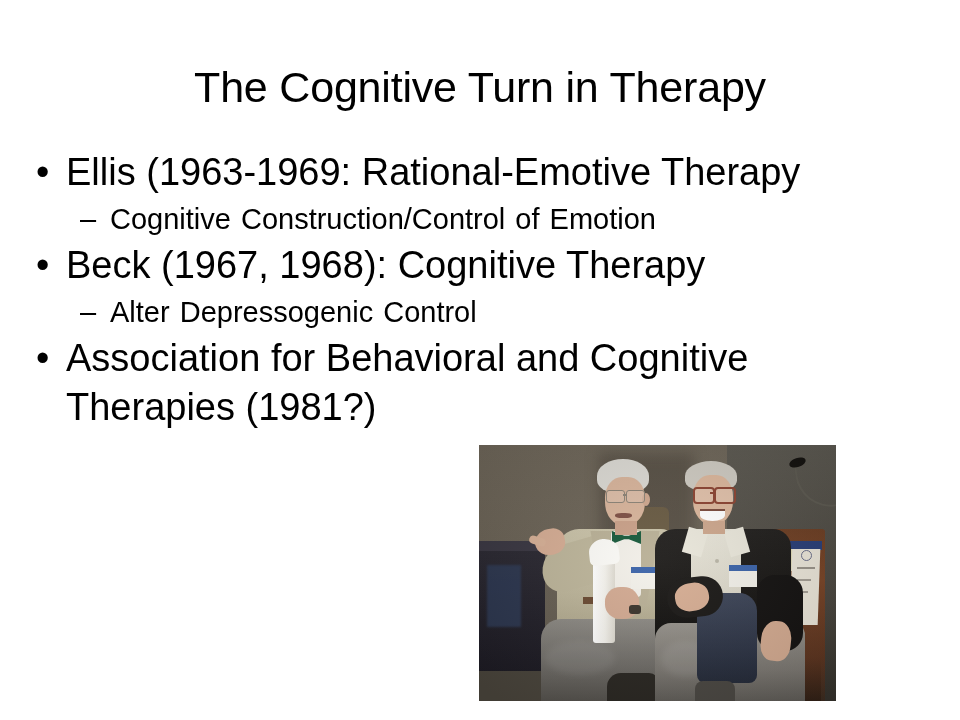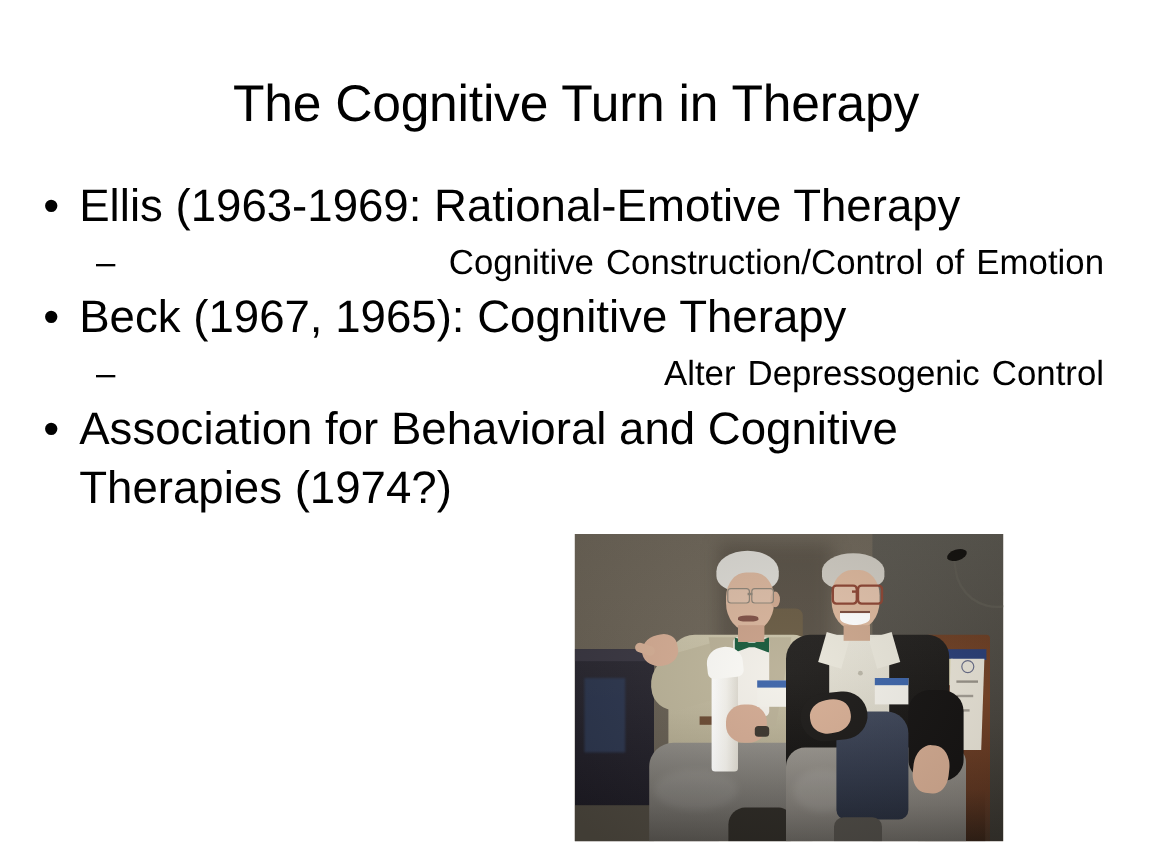--- a/index.html
+++ b/index.html
@@ -73,21 +73,21 @@
     left: 50px;
     top: 0;
     font-size: 29px;
     line-height: 44px;
   }
   .sub-row .btext {
     display: block;
   }
 
   
-  .sub-row .btext { word-spacing: 2px; text-align: right; }
+  .sub-row .btext { word-spacing: 2px; }
 
   
   #conference-photo {
     position: absolute;
     left: 479px;
     top: 445px;
     width: 357px;
     height: 256px;
     overflow: hidden;
     background: #6d6558;
@@ -468,30 +468,30 @@
       <span class="marker">•</span>
       <span class="btext">Ellis (1963-1969: Rational-Emotive Therapy</span>
     </div>
     <div class="sub-row">
       <span class="marker">–</span>
       <span class="btext">Cognitive Construction/Control of Emotion</span>
     </div>
 
     <div class="bullet-row">
       <span class="marker">•</span>
-      <span class="btext">Beck (1967, 1965): Cognitive Therapy</span>
+      <span class="btext">Beck (1967, 1968): Cognitive Therapy</span>
     </div>
     <div class="sub-row">
       <span class="marker">–</span>
       <span class="btext">Alter Depressogenic Control</span>
     </div>
 
     <div class="bullet-row">
       <span class="marker">•</span>
-      <span class="btext">Association for Behavioral and Cognitive Therapies (1974?)</span>
+      <span class="btext">Association for Behavioral and Cognitive Therapies (1981?)</span>
     </div>
 
   </div>
 
   <div id="conference-photo">
 
     <div class="ph wall"></div>
     <div class="ph wall-right"></div>
     <div class="ph wall-shadow"></div>
 

